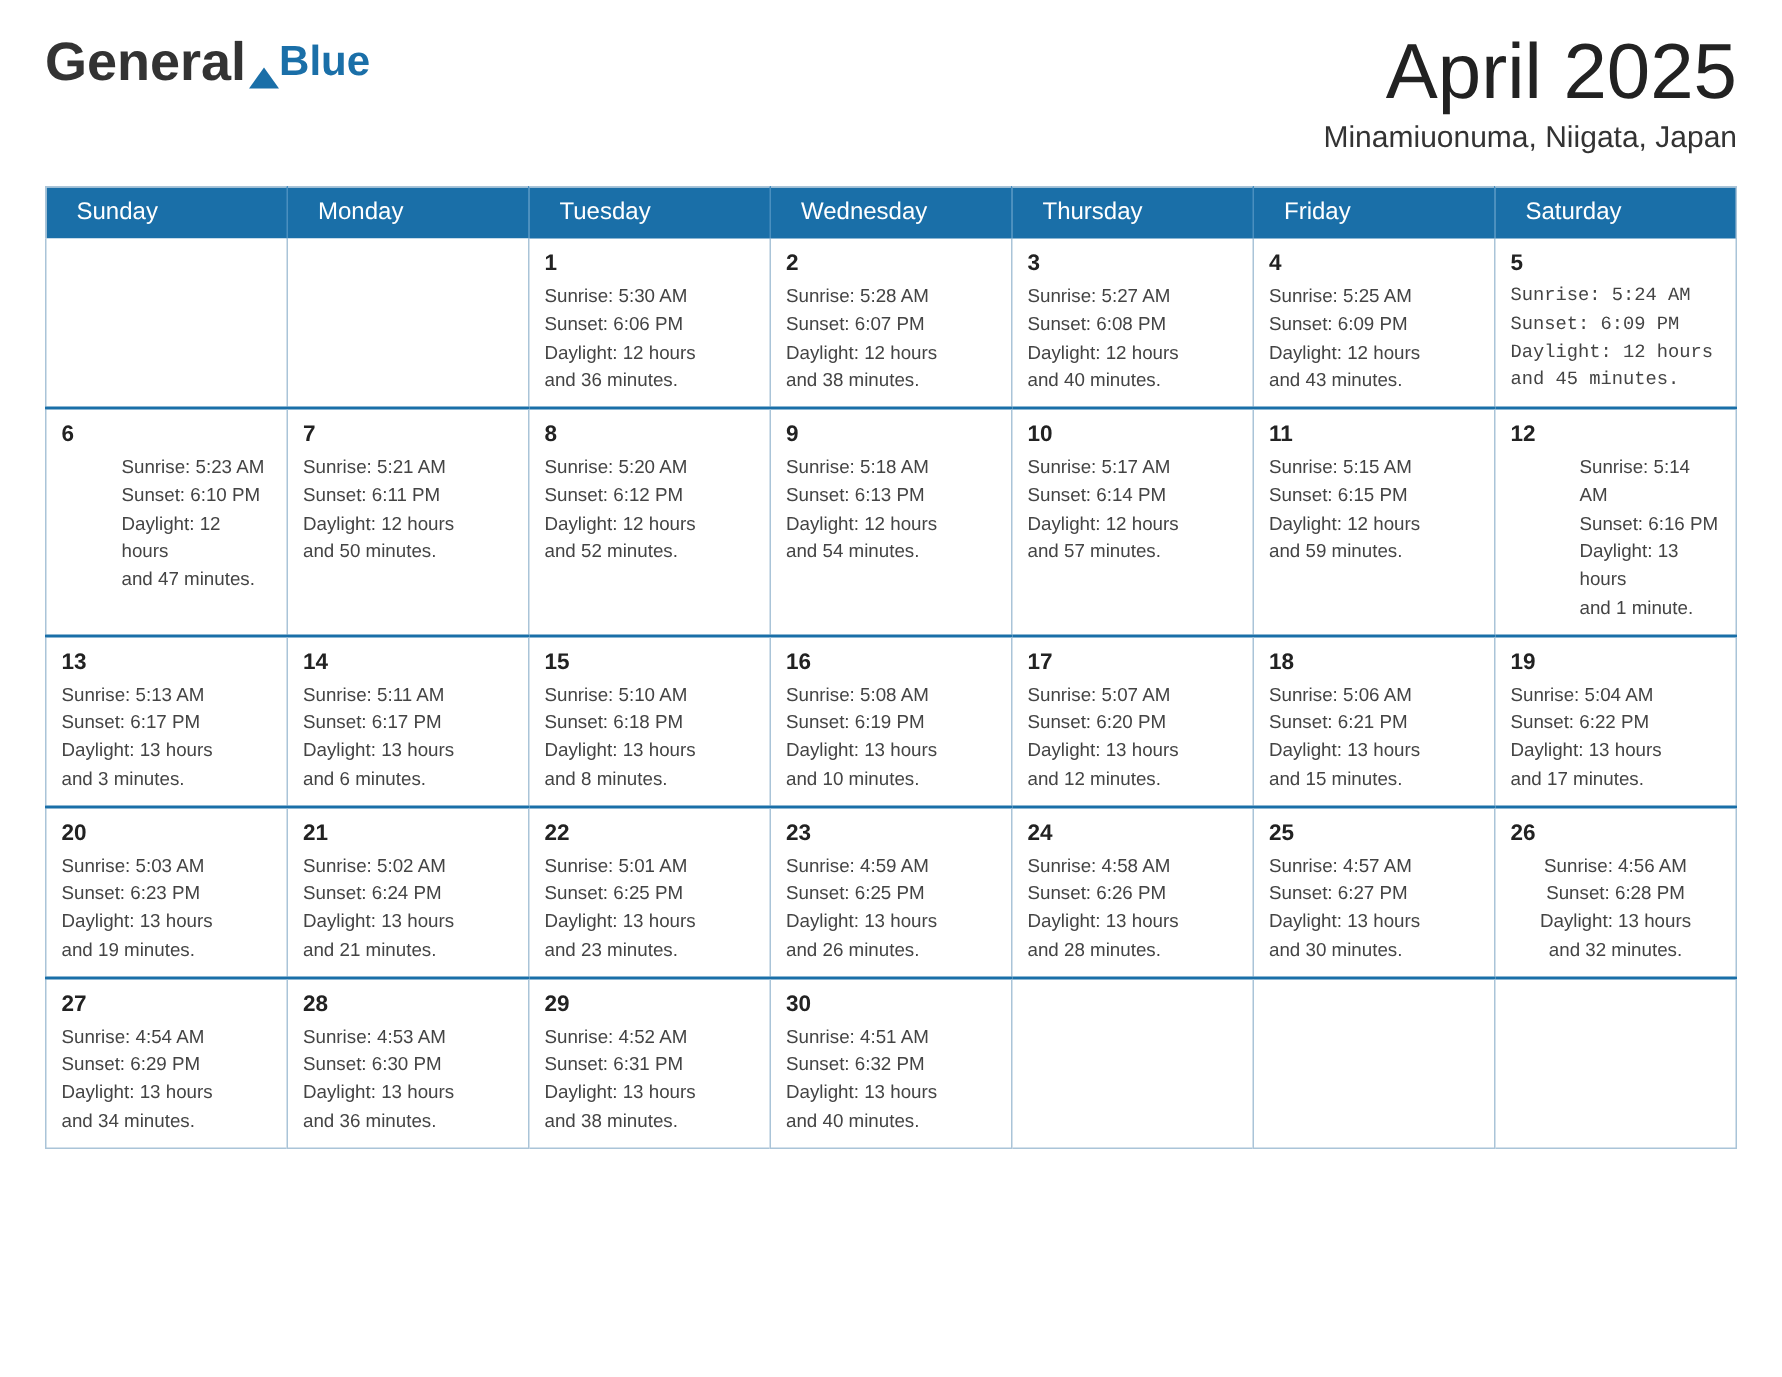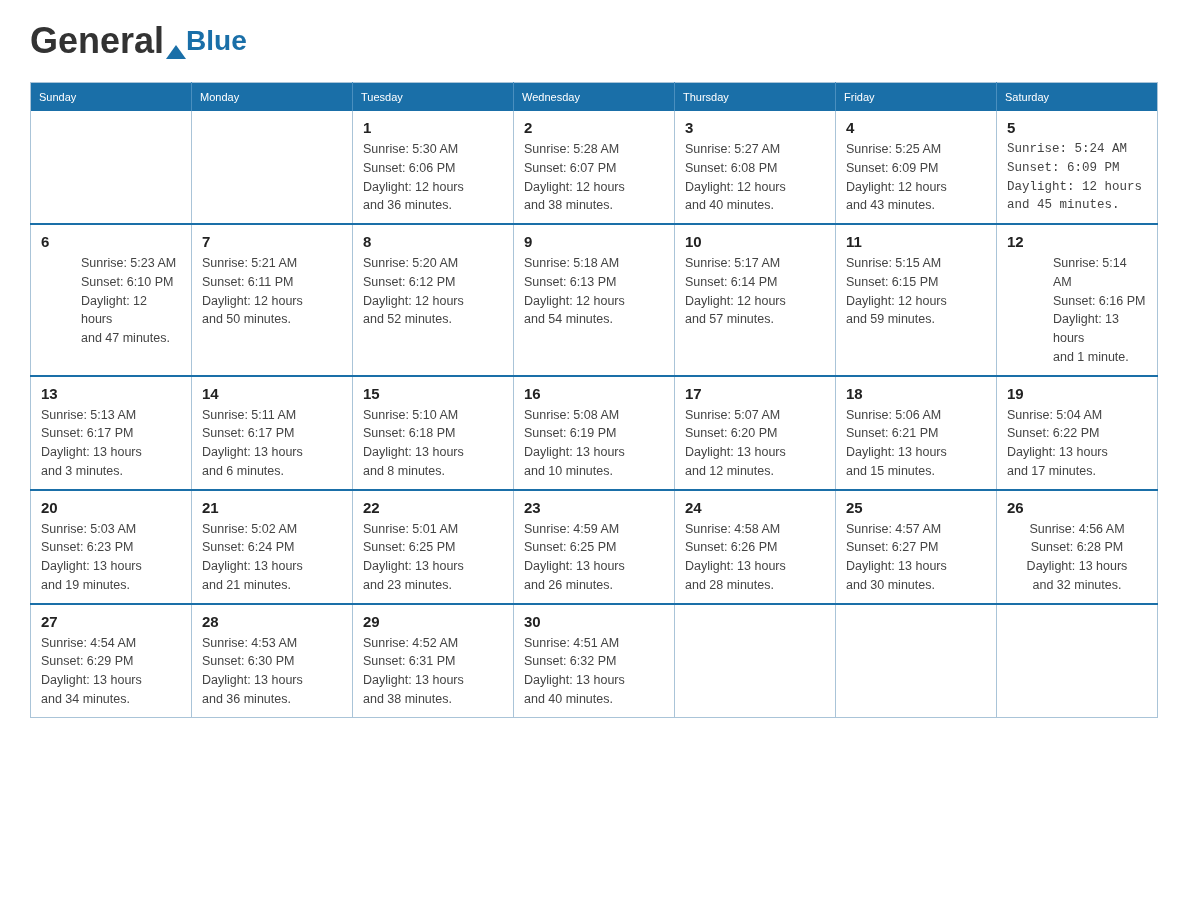--- a/index.html
+++ b/index.html
@@ -66,22 +66,22 @@
     }
     .calendar-table {
       width: 100%;
       border-collapse: collapse;
       border: 1px solid #aac4d8;
     }
     .calendar-table thead tr th {
       background-color: #1a6fa8;
       color: #fff;
       text-align: left;
-      padding: 8px 8px;
-      font-size: 11px;
+      padding: 8px 20px;
+      font-size: 16px;
       font-weight: normal;
       border-right: 1px solid #4a8fbf;
     }
     .calendar-table thead tr th:last-child {
       border-right: none;
     }
     .calendar-table tbody tr td {
       vertical-align: top;
       padding: 8px 10px;
       border-right: 1px solid #aac4d8;
@@ -120,20 +120,22 @@
   <div class="logo-area">
     <div class="logo-text">
       <span class="logo-general">General</span>
       <div class="logo-blue-part">
         <div class="logo-triangle"></div>
         <span class="logo-blue-text">Blue</span>
       </div>
     </div>
   </div>
   <div class="title-area">
+    <div class="month-title">April 2025</div>
+    <div class="location-subtitle">Minamiuonuma, Niigata, Japan</div>
   </div>
 </div>
 
 <table class="calendar-table">
   <thead>
     <tr>
     <th>Sunday</th>
         <th>Monday</th>
         <th>Tuesday</th>
         <th>Wednesday</th>

